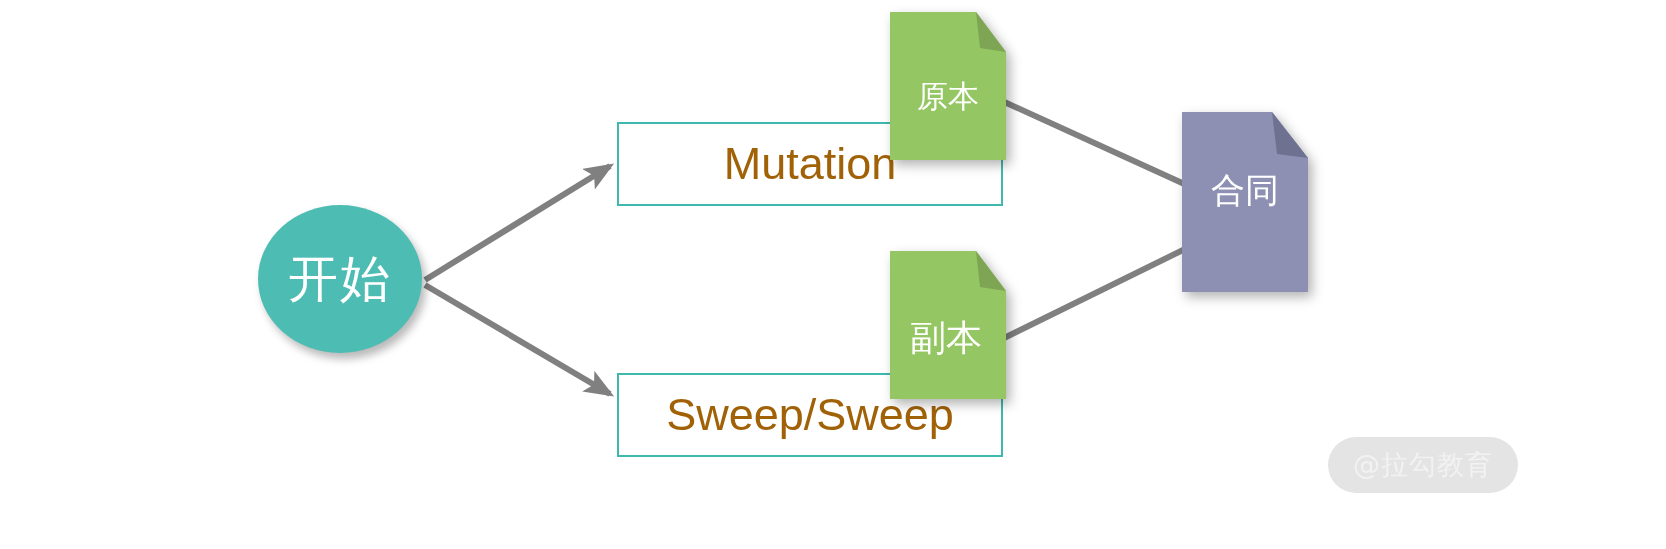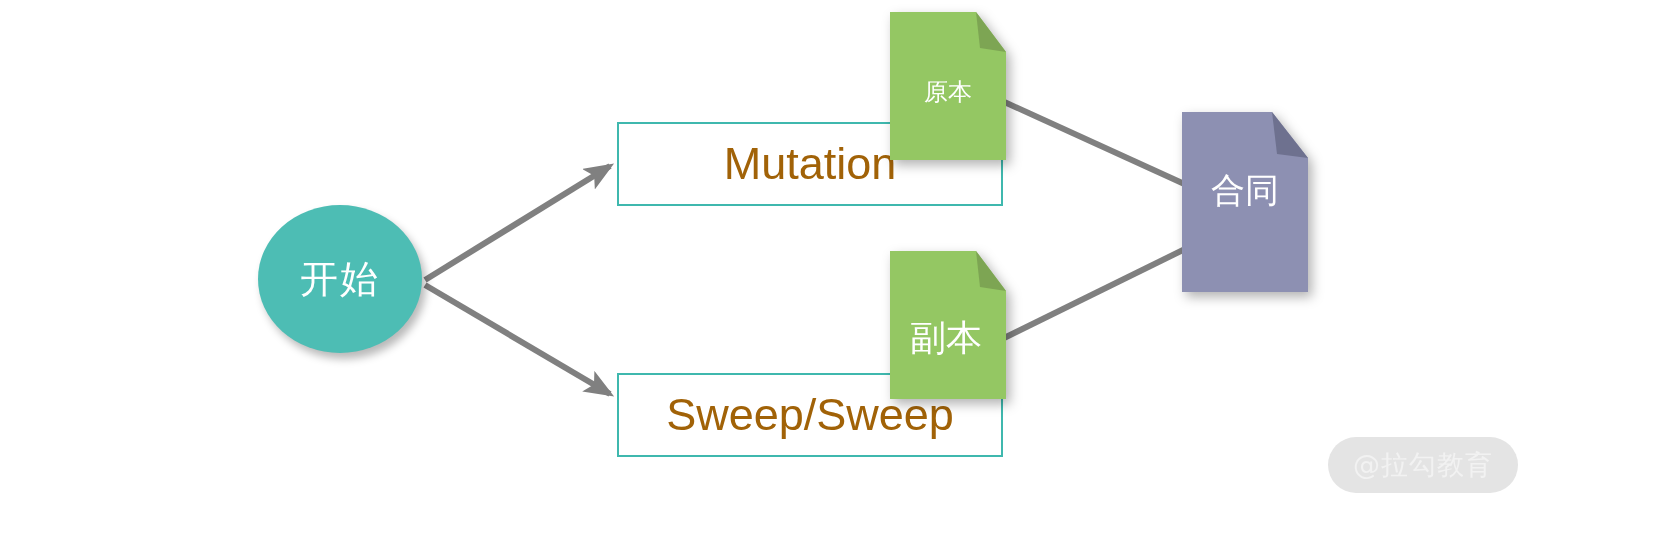--- a/index.html
+++ b/index.html
@@ -25,21 +25,21 @@
     top: 205px;
     width: 164px;
     height: 148px;
     border-radius: 50%;
     background: #4DBDB4;
     box-shadow: 4px 6px 9px rgba(0,0,0,0.28);
     display: flex;
     align-items: center;
     justify-content: center;
     color: #ffffff;
-    font-size: 38px;
+    font-size: 50px;
     letter-spacing: 2px;
     font-family: "DejaVu Sans", "Liberation Sans", sans-serif;
   }
 
   
   .proc-box {
     position: absolute;
     box-sizing: border-box;
     border: 2px solid #3FB8AE;
     background: #ffffff;
@@ -79,21 +79,21 @@
     pointer-events: none;
   }
   #doc-original {
     left: 890px;
     top: 12px;
     width: 116px;
     height: 148px;
   }
   #doc-original .doc-label {
     top: 64px;
-    font-size: 24px;
+    font-size: 31px;
   }
   #doc-copy {
     left: 890px;
     top: 251px;
     width: 112px;
     height: 148px;
   }
   #doc-copy .doc-label {
     top: 63px;
     font-size: 36px;

